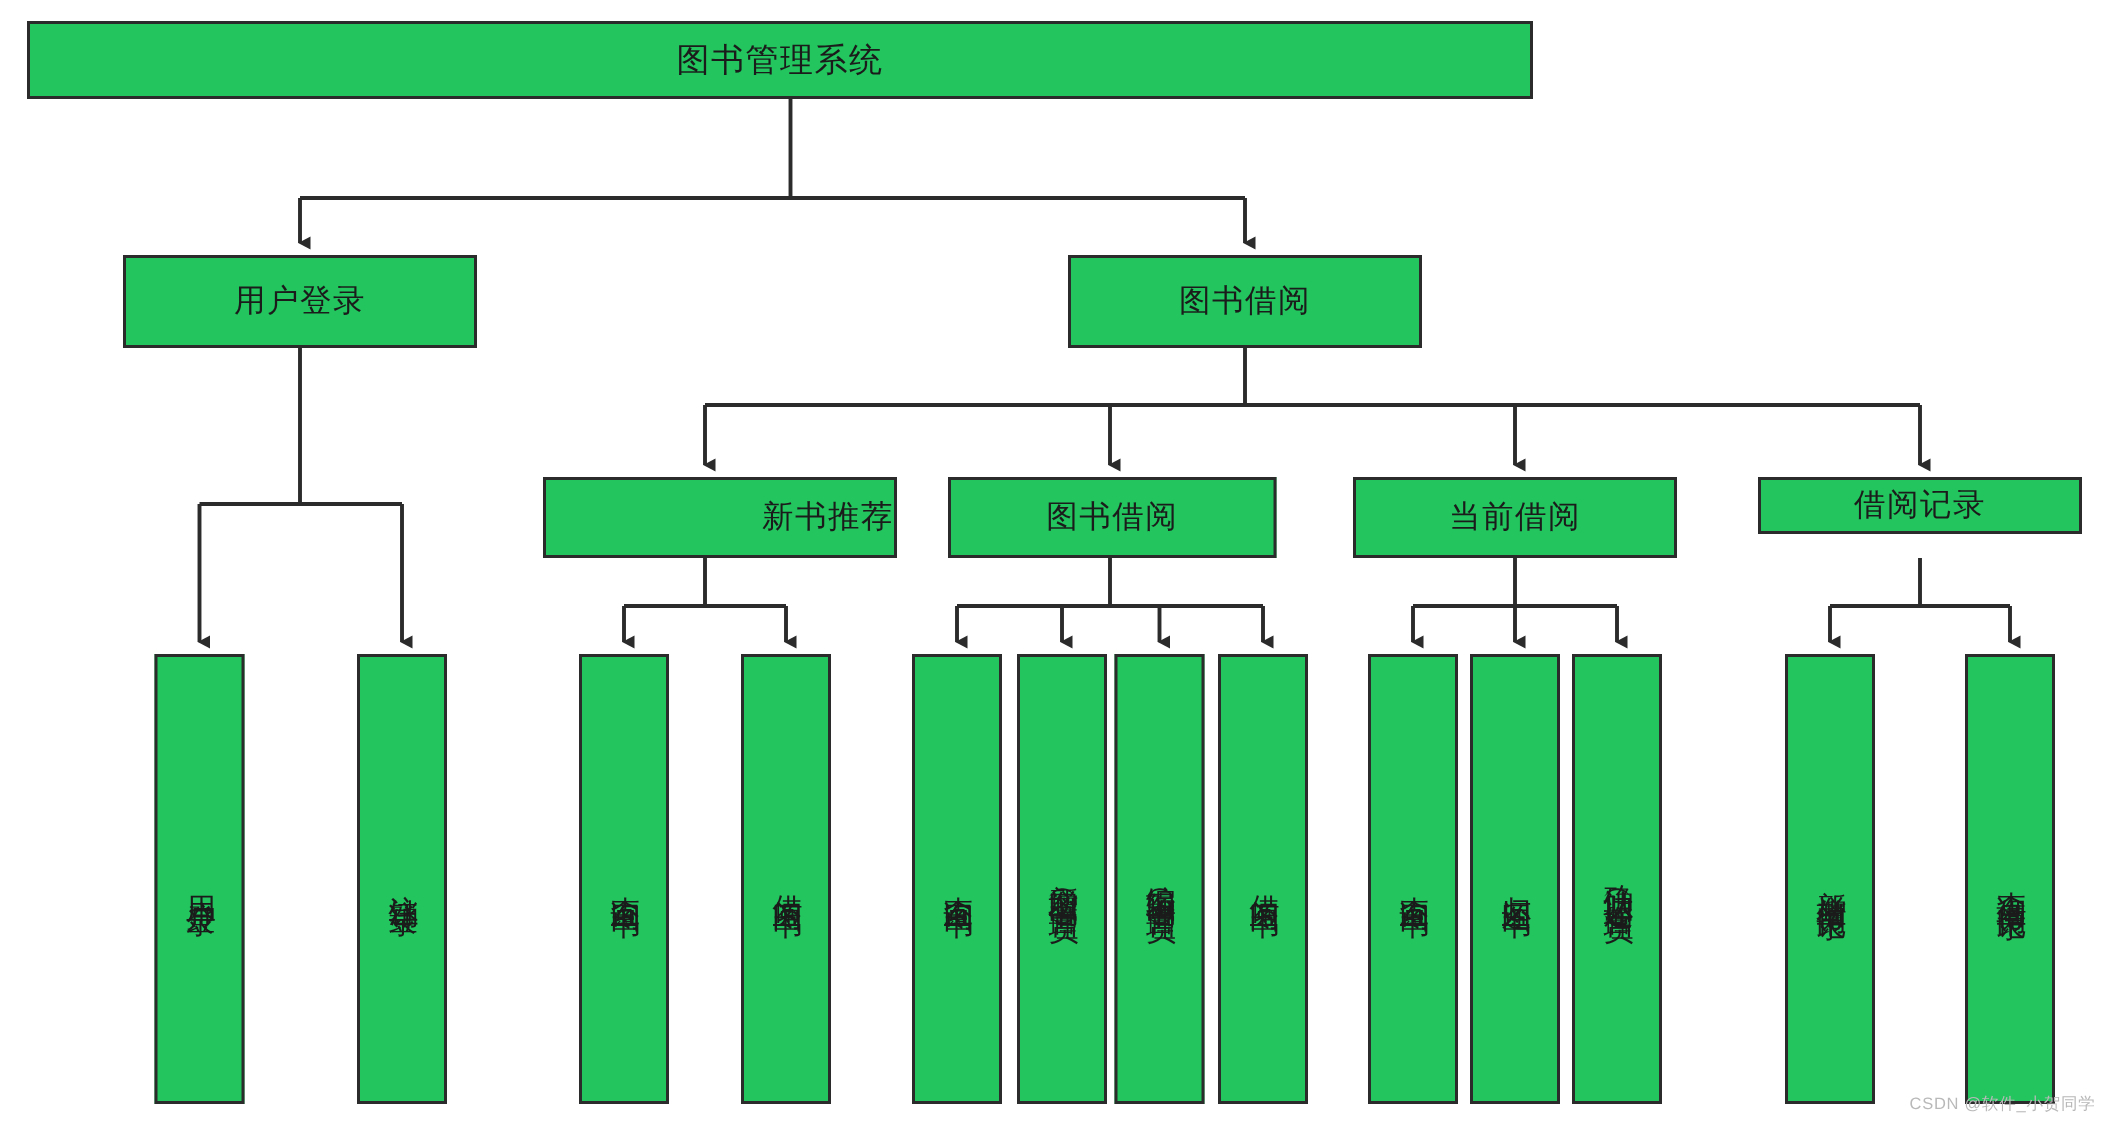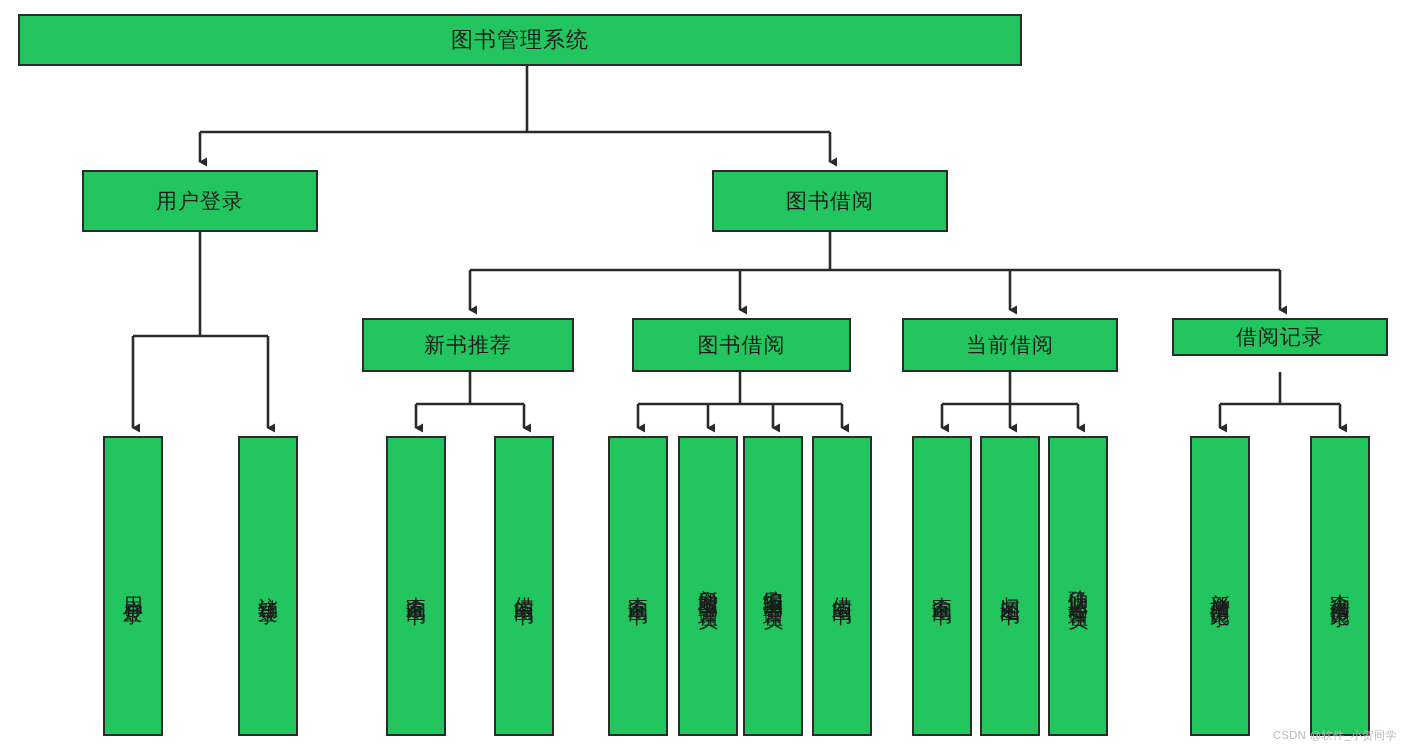--- a/index.html
+++ b/index.html
@@ -135,21 +135,21 @@
     <span>图书管理系统</span>
   </div>
 
   <div class="node horiz" style="left:82px; top:170px; width:236px; height:62px;">
     <span>用户登录</span>
   </div>
   <div class="node horiz" style="left:712px; top:170px; width:236px; height:62px;">
     <span>图书借阅</span>
   </div>
 
-  <div class="node horiz" style="left:362px; top:318px; width:212px; height:54px;">
+  <div class="node horiz" style="left:362px; top:318px; width:236px; height:54px;justify-content:flex-end;">
     <span>新书推荐</span>
   </div>
   <div class="node horiz" style="left:632px; top:318px; width:219px; height:54px;">
     <span>图书借阅</span>
   </div>
   <div class="node horiz" style="left:902px; top:318px; width:216px; height:54px;">
     <span>当前借阅</span>
   </div>
   <div class="node horiz" style="left:1172px; top:318px; width:216px; height:38px;">
     <span>借阅记录</span>

